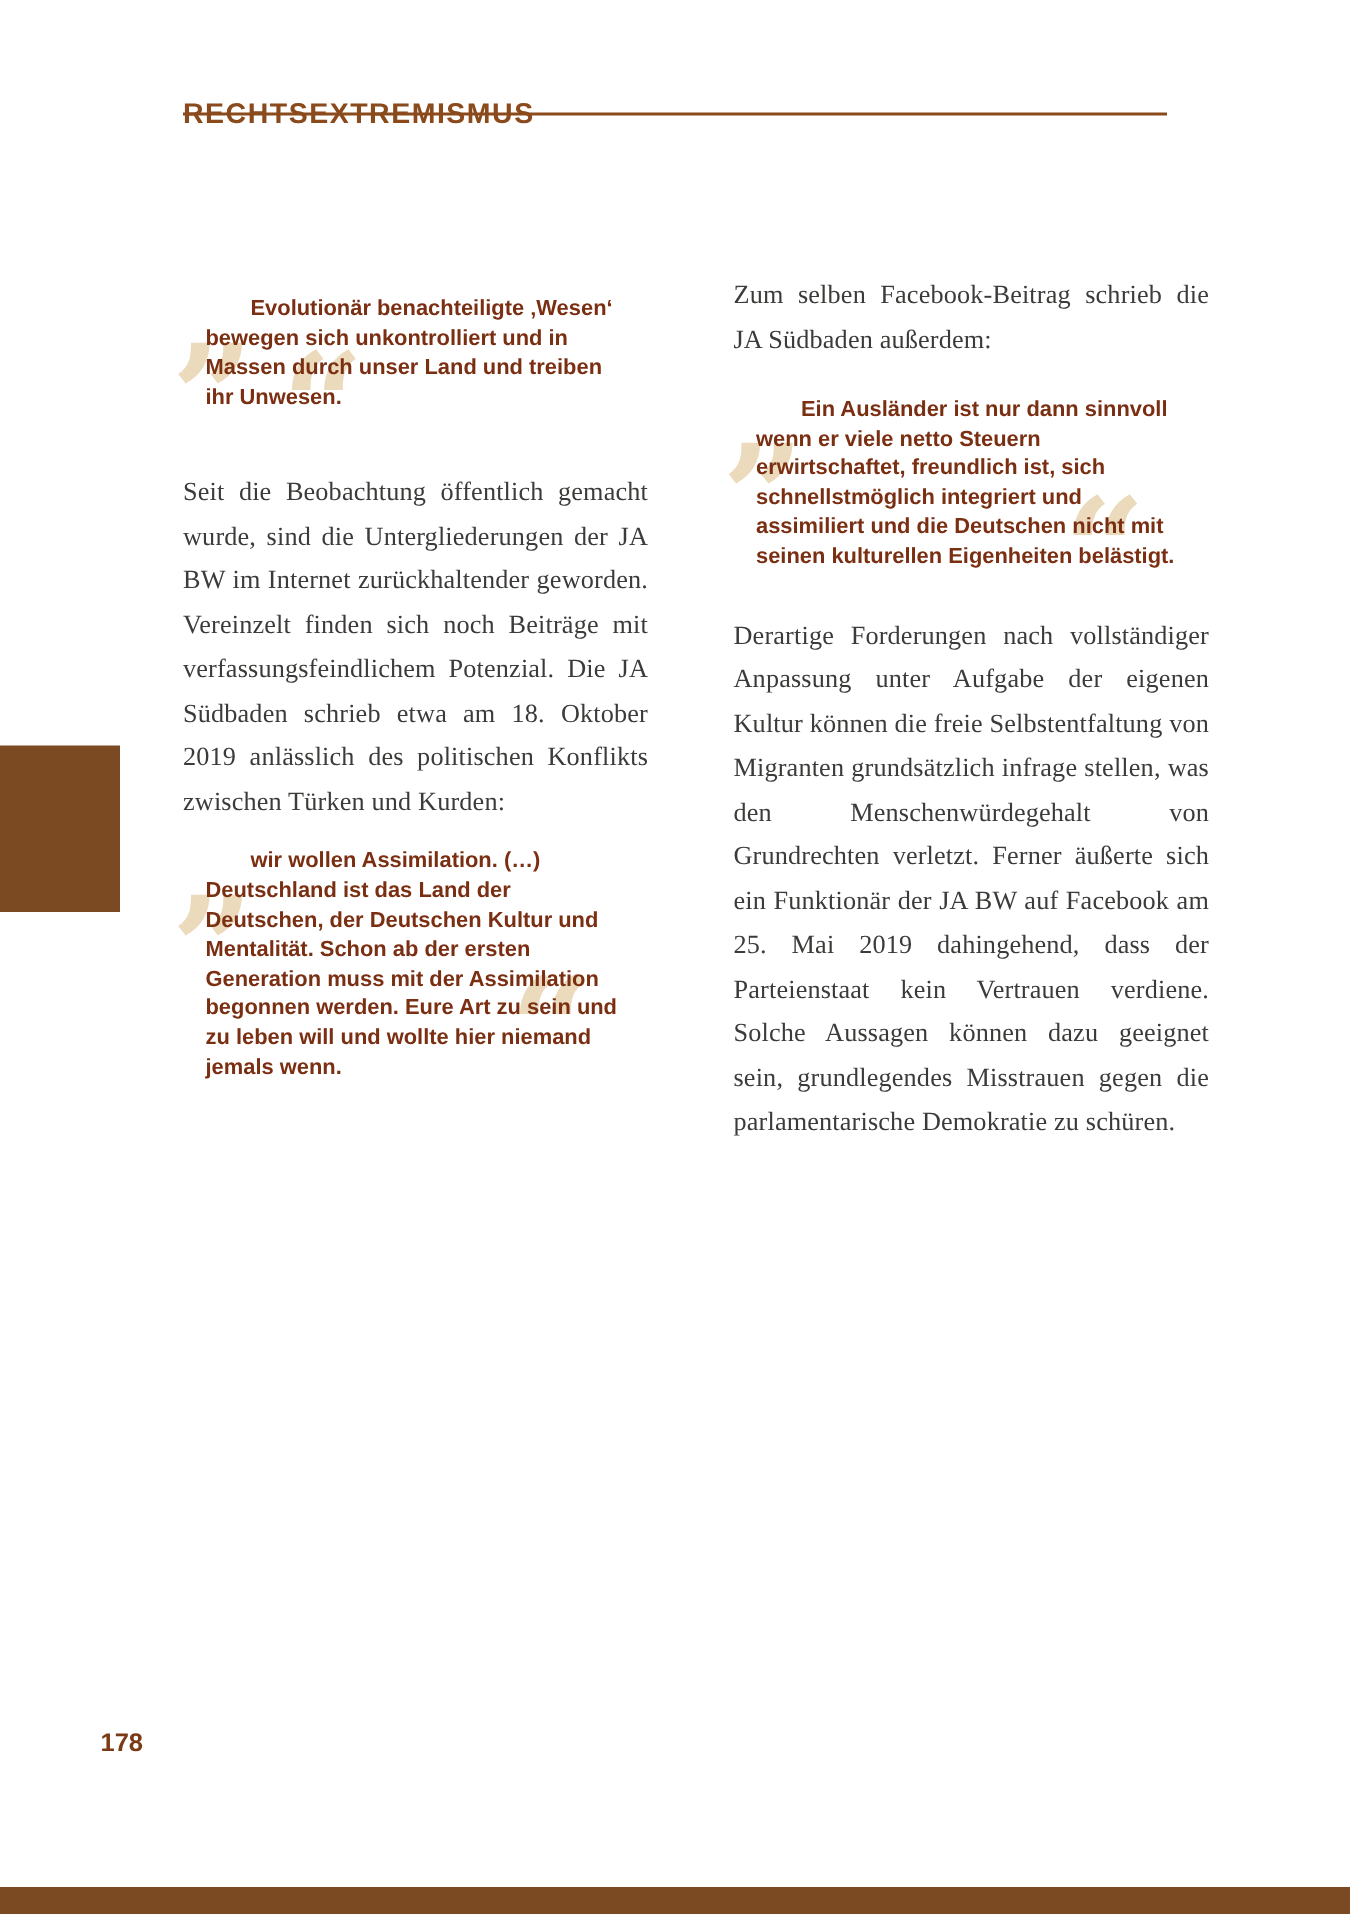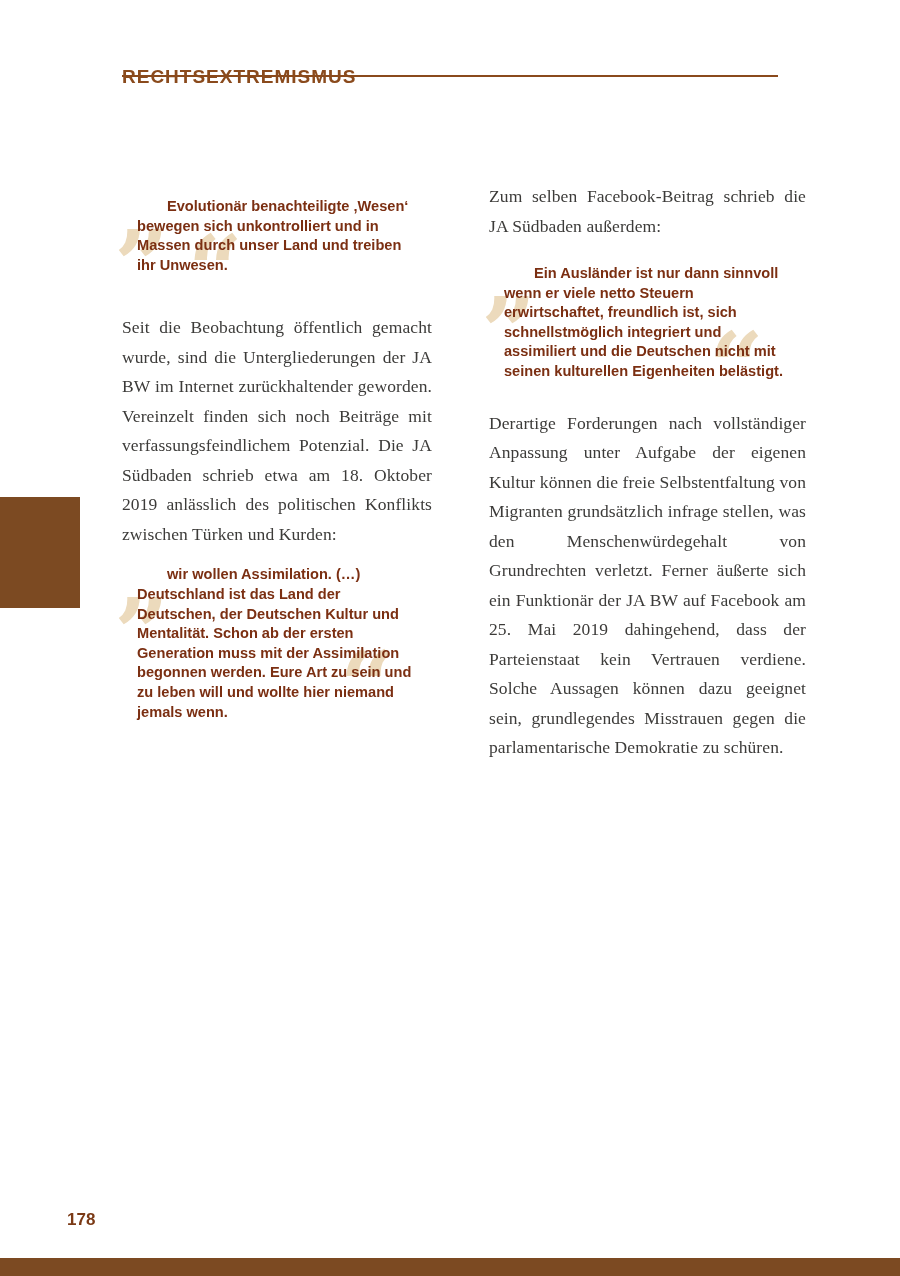--- a/index.html
+++ b/index.html
@@ -47,21 +47,21 @@
   .qmark.open { left: -6px; top: -34px; }
   .qmark.close-q1 { left: 66px;  top: 26px; }
   .qmark.close-q2 { left: 218px; top: 74px; }
   .qmark.close-q3 { left: 220px; top: 56px; }
   .q-mb-left1  { margin-bottom: 38px; }
   .q-mb-right1 { margin-bottom: 27px; }
   .mb-small { margin-bottom: 23px; }
   .mb-mid   { margin-bottom: 16px; }
   .mb-big   { margin-bottom: 47px; }
   .page-number {
-    position: absolute; left: 67px; top: 1210px;
+    position: absolute; left: 67px; top: 1152px;
     font-family: "Liberation Sans", sans-serif;
     font-weight: bold; font-size: 17px; color: #7b3a16;
   }
   .chapter-tab {
     position: absolute; left: 0; top: 497px;
     width: 80px; height: 111px; background: #7c4a22;
   }
   .footer-bar {
     position: absolute; left: 0; top: 1258px;
     width: 900px; height: 18px; background: #7c4a22;

